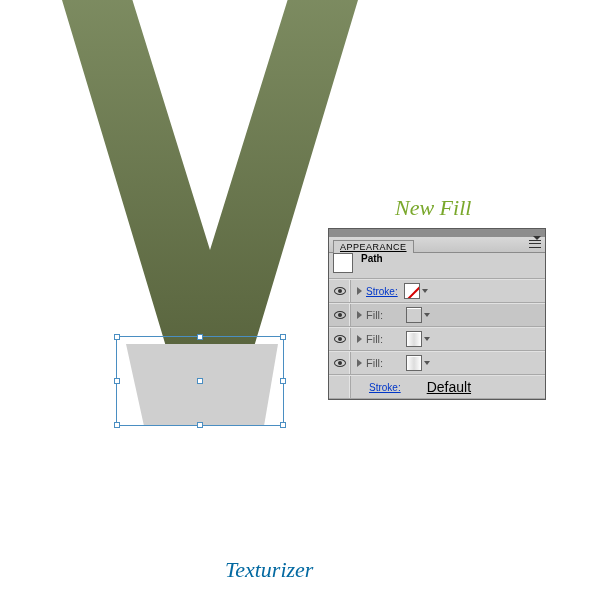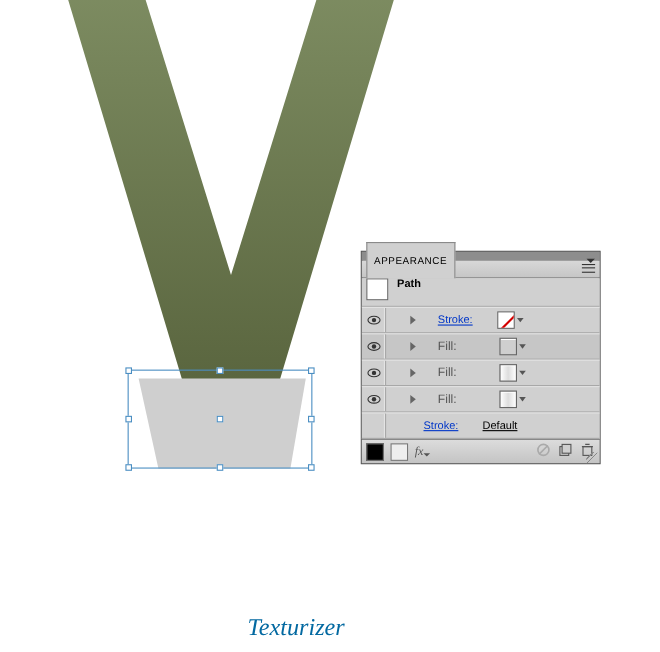--- a/index.html
+++ b/index.html
@@ -85,27 +85,28 @@
   .panel-tabs {
     height: 16px;
     background: linear-gradient(#d8d8d8,#c6c6c6);
     border-bottom: 1px solid #8a8a8a;
     display: flex;
     align-items: flex-end;
     padding-left: 4px;
   }
   .panel-tab {
     background: #d0d0d0;
-    padding: 11px 6px;
+    padding: 1px 6px;
     font-size: 9px;
     letter-spacing: 0.5px;
     border: 1px solid #8a8a8a;
     border-bottom: none;
     position: relative;
     top: 1px;
+    text-decoration: underline;
   }
   .panel-menuicon {
     position: absolute;
     right: 4px;
     top: 10px;
     width: 12px; height: 10px;
     display: flex;
     flex-direction: column;
     justify-content: space-around;
   }
@@ -116,21 +117,20 @@
   .panel-body {
     background: #d0d0d0;
   }
   .row {
     height: 24px;
     display: flex;
     align-items: center;
     border-top: 1px solid #e2e2e2;
     border-bottom: 1px solid #a8a8a8;
     background: #d0d0d0;
-    gap: 16px;
   }
   .row .eye {
     width: 22px;
     height: 100%;
     display: flex;
     align-items: center;
     justify-content: center;
     border-right: 1px solid #a8a8a8;
     box-shadow: inset -1px 0 #e4e4e4;
   }
@@ -147,23 +147,24 @@
     text-decoration: underline;
     font-size: 10px;
     margin-right: 6px;
   }
   .row .label-muted {
     color: #555;
     font-size: 11px;
     margin-right: 23px;
   }
   .row .value-plain {
-    font-size: 10px;
+    font-size: 14px;
     color: #000;
     text-decoration: underline;
+    margin-left: 20px;
   }
   .swatch {
     width: 16px;
     height: 16px;
     border: 1px solid #666;
     box-shadow: 0 1px 0 #fff inset;
     background: #fff;
   }
   .swatch.none {
     background: #fff;
@@ -299,20 +300,21 @@
     <div class="handle" style="left:50%;top:0"></div>
     <div class="handle" style="left:100%;top:0"></div>
     <div class="handle" style="left:0;top:50%"></div>
     <div class="handle" style="left:50%;top:50%"></div>
     <div class="handle" style="left:100%;top:50%"></div>
     <div class="handle" style="left:0;top:100%"></div>
     <div class="handle" style="left:50%;top:100%"></div>
     <div class="handle" style="left:100%;top:100%"></div>
   </div>
 
+  <div class="label-newfill">New Fill</div>
   <div class="label-texturizer">Texturizer</div>
 
   <div class="panel">
     <div class="panel-bar">
       <div class="panel-bar-nub">
         <svg width="8" height="4">
             <path d="M0 0 L8 0 L4 4 Z" fill="#333"></path>
           </svg>
       </div>
     </div>
@@ -380,41 +382,15 @@
       </div>
 
       <div class="row">
         <div class="eye" style="border-right:1px solid #a8a8a8"></div>
         <span class="label-link" style="margin-left:18px">Stroke:</span>
         <span class="value-plain">Default</span>
       </div>
 
     </div>
 
-    <div class="panel-footer">
-      <div class="footer-btn" style="background:#000"></div>
-      <div class="footer-btn"></div>
-      <div class="footer-noborder fx-btn">fx</div>
-      <div style="flex:1"></div>
-      <div class="footer-noborder disabled">
-        <svg width="14" height="14">
-            <circle cx="7" cy="7" r="5" fill="none" stroke="#aaa" stroke-width="1.5"></circle>
-            <line x1="3" y1="11" x2="11" y2="3" stroke="#aaa" stroke-width="1.5"></line>
-          </svg>
-      </div>
-      <div class="footer-noborder">
-        <svg width="14" height="14">
-            <rect x="2" y="4" width="8" height="8" fill="none" stroke="#555"></rect>
-            <rect x="4" y="2" width="8" height="8" fill="#d0d0d0" stroke="#555"></rect>
-          </svg>
-      </div>
-      <div class="footer-noborder">
-        <svg width="14" height="14">
-            <rect x="3" y="4" width="8" height="8" fill="none" stroke="#555"></rect>
-            <line x1="2" y1="4" x2="12" y2="4" stroke="#555"></line>
-            <line x1="5" y1="2" x2="9" y2="2" stroke="#555"></line>
-          </svg>
-      </div>
-      <div class="handle-grip"></div>
-    </div>
   </div>
 
 </div>
 
 </body></html>

